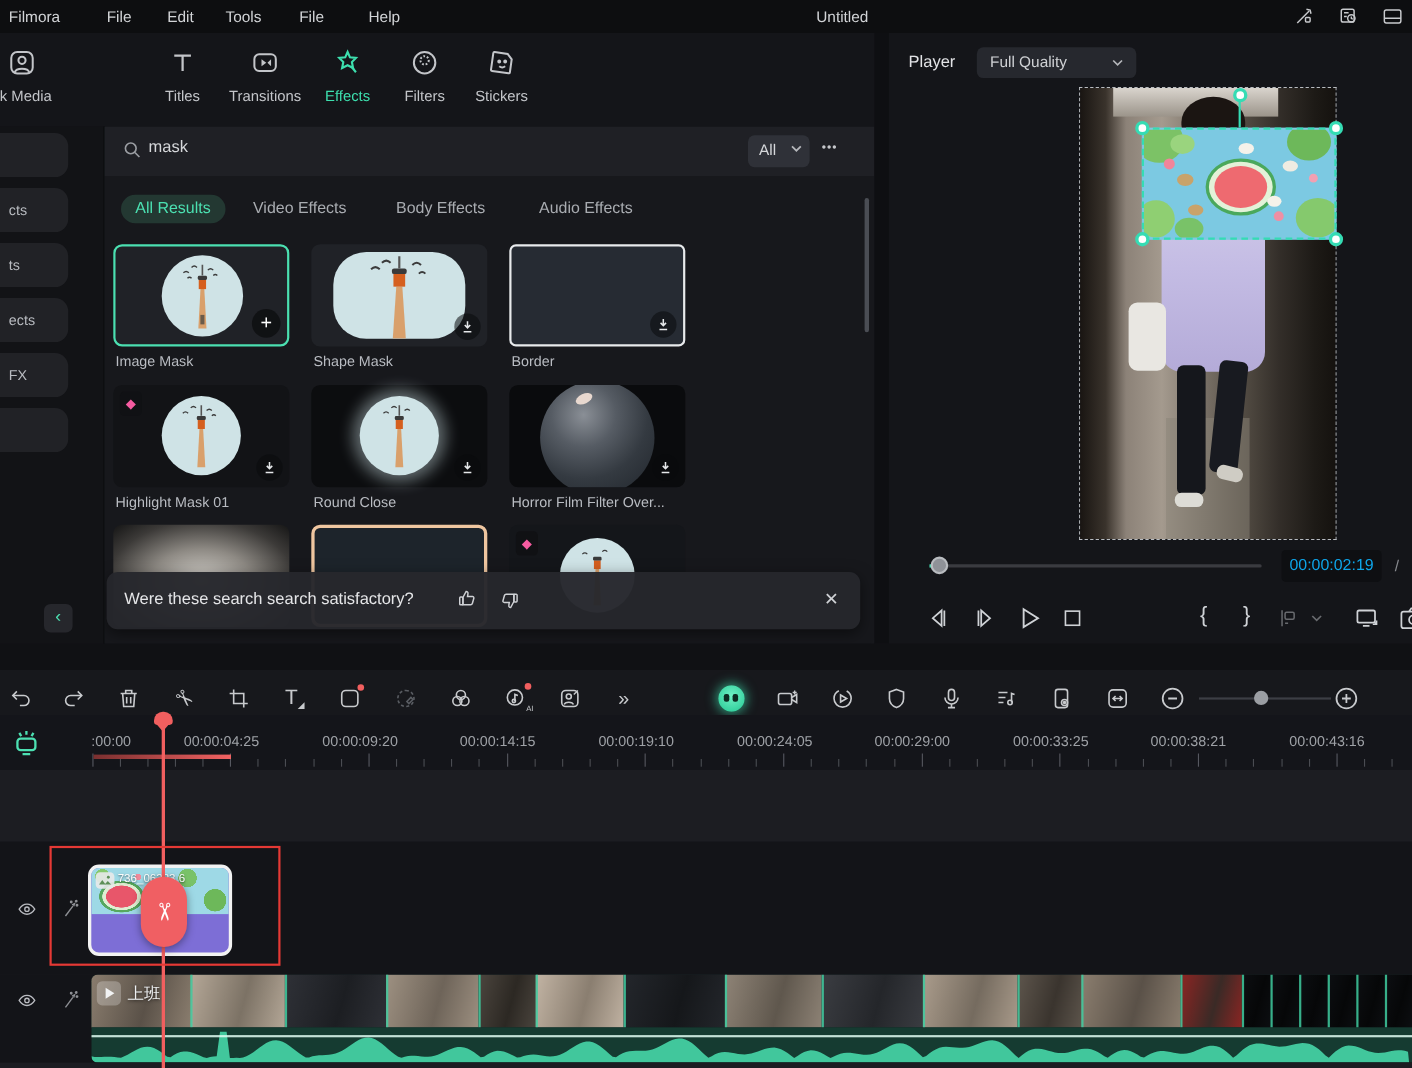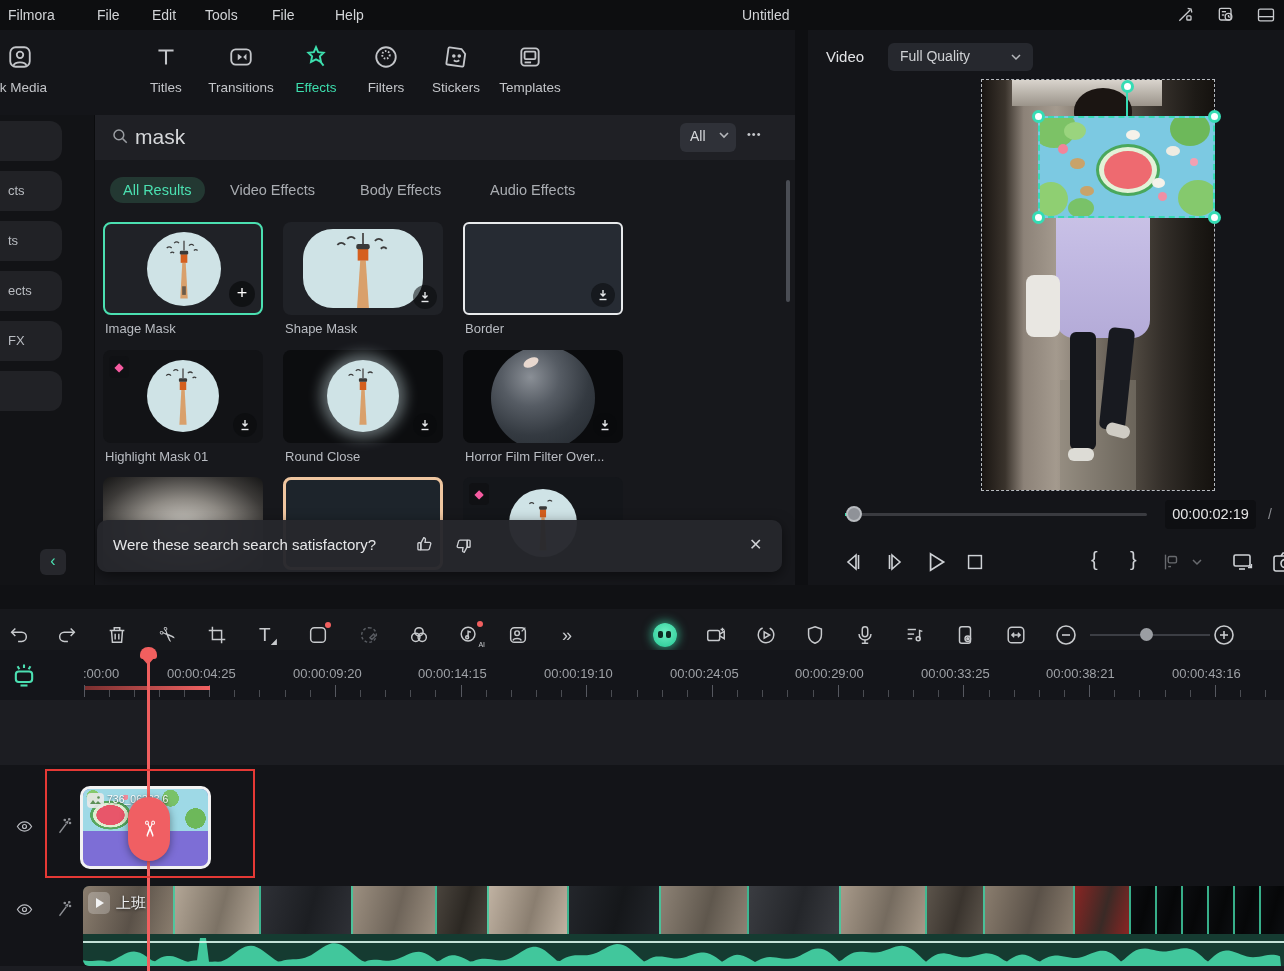--- a/index.html
+++ b/index.html
@@ -21,21 +21,21 @@
   .tab.active svg path, .tab.active svg rect, .tab.active svg circle, .tab.active svg line { stroke:#3ddfae; }
 
   
   .sidebar { left:0; top:115px; width:95px; height:470px; background:#121316; border-right:1px solid #0b0c0e; }
   .pill { position:absolute; left:-22px; width:84px; height:40px; background:#212226; border-radius:12px; color:#b9bcc1; font-size:13px; }
   .pill span { position:absolute; left:30px; top:12px; }
 
   
   .panel { left:95px; top:115px; width:700px; height:470px; background:#17181c; overflow:hidden; }
   .searchrow { position:absolute; left:0; top:0; width:700px; height:45px; background:#1f2025; }
-  .search-input { position:absolute; left:40px; top:10px; width:480px; background:transparent; border:none; outline:none; color:#d5d7da; font-size:21px; font-family:"Liberation Sans",sans-serif; }
+  .search-input { position:absolute; left:40px; top:10px; width:480px; background:transparent; border:none; outline:none; color:#d5d7da; font-size:15px; font-family:"Liberation Sans",sans-serif; }
   .scope { position:absolute; left:585px; top:8px; width:56px; height:29px; background:#2f3138; border-radius:6px; color:#d5d7da; font-size:14px; }
   .rtab { position:absolute; top:62px; font-size:14.5px; color:#a9acb1; cursor:pointer; white-space:nowrap; }
   .rtab.active { color:#4be0b1; background:#233832; border-radius:14px; padding:5px 13px; }
   .card { position:absolute; width:160px; height:93px; background:#202227; border-radius:8px; cursor:pointer; }
   .card .dl { position:absolute; right:6px; bottom:6px; width:24px; height:24px; border-radius:50%; background:rgba(10,11,13,.55); display:flex; align-items:center; justify-content:center; }
   .card .addb { position:absolute; right:6px; bottom:6px; width:26px; height:26px; border-radius:50%; background:rgba(14,15,18,.85); color:#fff; font-size:18px; text-align:center; line-height:24px; }
   .card .pro { position:absolute; left:6px; top:6px; width:20px; height:22px; background:#101114; border-radius:4px; color:#f65ba1; font-size:12px; text-align:center; line-height:22px; }
   .clabel { position:absolute; font-size:13px; color:#b9bcc2; white-space:nowrap; }
   .lh-circle { position:absolute; border-radius:50%; background:#cfe3e6; overflow:hidden; }
   .toast { position:absolute; left:2px; top:405px; width:685px; height:52px; background:rgba(38,39,44,.97); border-radius:10px; box-shadow:0 4px 14px rgba(0,0,0,.5); }
@@ -151,30 +151,20 @@
   <div class="tab" style="left:411px">
     <div class="ticon">
         <svg width="26" height="26" viewBox="0 0 24 24" fill="none" stroke="#c3c5c9" stroke-width="1.7">
           <path d="M5 4h11l4 4v11a1 1 0 0 1-1 1H5a1 1 0 0 1-1-1V5a1 1 0 0 1 1-1z" transform="rotate(8 12 12)"></path>
           <circle cx="10" cy="11" r="0.8" fill="#c3c5c9"></circle>
           <circle cx="15" cy="11" r="0.8" fill="#c3c5c9"></circle>
           <path d="M10 15c1.5 1.2 3.5 1.2 5 0"></path>
         </svg>
       </div>
     <div class="tlabel">Stickers</div>
-  </div>
-  <div class="tab" style="left:485px">
-    <div class="ticon">
-        <svg width="26" height="26" viewBox="0 0 24 24" fill="none" stroke="#c3c5c9" stroke-width="1.7">
-          <rect x="4" y="4" width="16" height="16" rx="3"></rect>
-          <rect x="7" y="7" width="10" height="7" rx="1"></rect>
-          <line x1="7" y1="17" x2="13" y2="17"></line>
-        </svg>
-      </div>
-    <div class="tlabel">Templates</div>
   </div>
 </div>
 
 <div class="abs sidebar">
   <div class="pill" style="top:6px">
       <span></span>
     </div>
   <div class="pill" style="top:56px">
       <span>cts</span>
     </div>
@@ -361,21 +351,21 @@
           <rect x="3.5" y="10.5" width="3.5" height="8.5" rx="1"></rect>
         </svg>
       </span>
     <span class="abs" style="left:652px;top:15px;font-size:16px;color:#cfd1d5;cursor:pointer">✕</span>
   </div>
 
   <div class="abs" style="left:691px;top:65px;width:4px;height:122px;background:#4a4d54;border-radius:2px"></div>
 </div>
 
 <div class="abs player">
-  <span class="abs" style="left:18px;top:18px;font-size:15px;color:#e2e3e6">Video</span>
+  <span class="abs" style="left:18px;top:18px;font-size:15px;color:#e2e3e6">Player</span>
   <div class="qsel">
     <span class="abs" style="left:12px;top:5px">Full Quality</span>
     <span class="abs" style="left:122px;top:7px">
         <svg width="12" height="14" viewBox="0 0 12 14" fill="none" stroke="#b5b7bb" stroke-width="1.5">
           <path d="M2 5l4 4 4-4"></path>
         </svg>
       </span>
   </div>
 
   <div class="video">
@@ -421,21 +411,21 @@
       <div class="handle" style="right:-8px;bottom:-8px"></div>
       <div class="abs" style="left:86px;top:-28px;width:2px;height:26px;background:#35dcb4"></div>
       <div class="handle" style="left:81px;top:-38px"></div>
     </div>
   </div>
 
   <div class="abs" style="left:37px;top:483px;width:302px;height:3px;background:#3a3b40;border-radius:2px">
     <div class="abs" style="left:0;top:0;width:8px;height:3px;background:#3fe0b0"></div>
     <div class="abs" style="left:1px;top:-7px;width:16px;height:16px;border-radius:50%;background:#8f9298;border:2px solid #b9bcc0"></div>
   </div>
-  <div class="abs" style="left:357px;top:470px;width:91px;height:29px;background:#0e0f12;border-radius:4px;text-align:center;line-height:29px;font-size:14.5px;color:#e5e5e5">00:00:02:19</div>
+  <div class="abs" style="left:357px;top:470px;width:91px;height:29px;background:#0e0f12;border-radius:4px;text-align:center;line-height:29px;font-size:14.5px;color:#0ea5e9">00:00:02:19</div>
   <span class="abs" style="left:460px;top:476px;color:#8b8d92;font-size:14px">/</span>
 
   <div class="transport">
     <span class="abs" style="left:33px;top:520px;cursor:pointer">
         <svg width="24" height="24" viewBox="0 0 24 24" fill="none" stroke-width="1.6">
           <path d="M15 5 7 12l8 7z"></path>
           <line x1="17.5" y1="5" x2="17.5" y2="19"></line>
         </svg>
       </span>
     <span class="abs" style="left:75px;top:520px;cursor:pointer">

